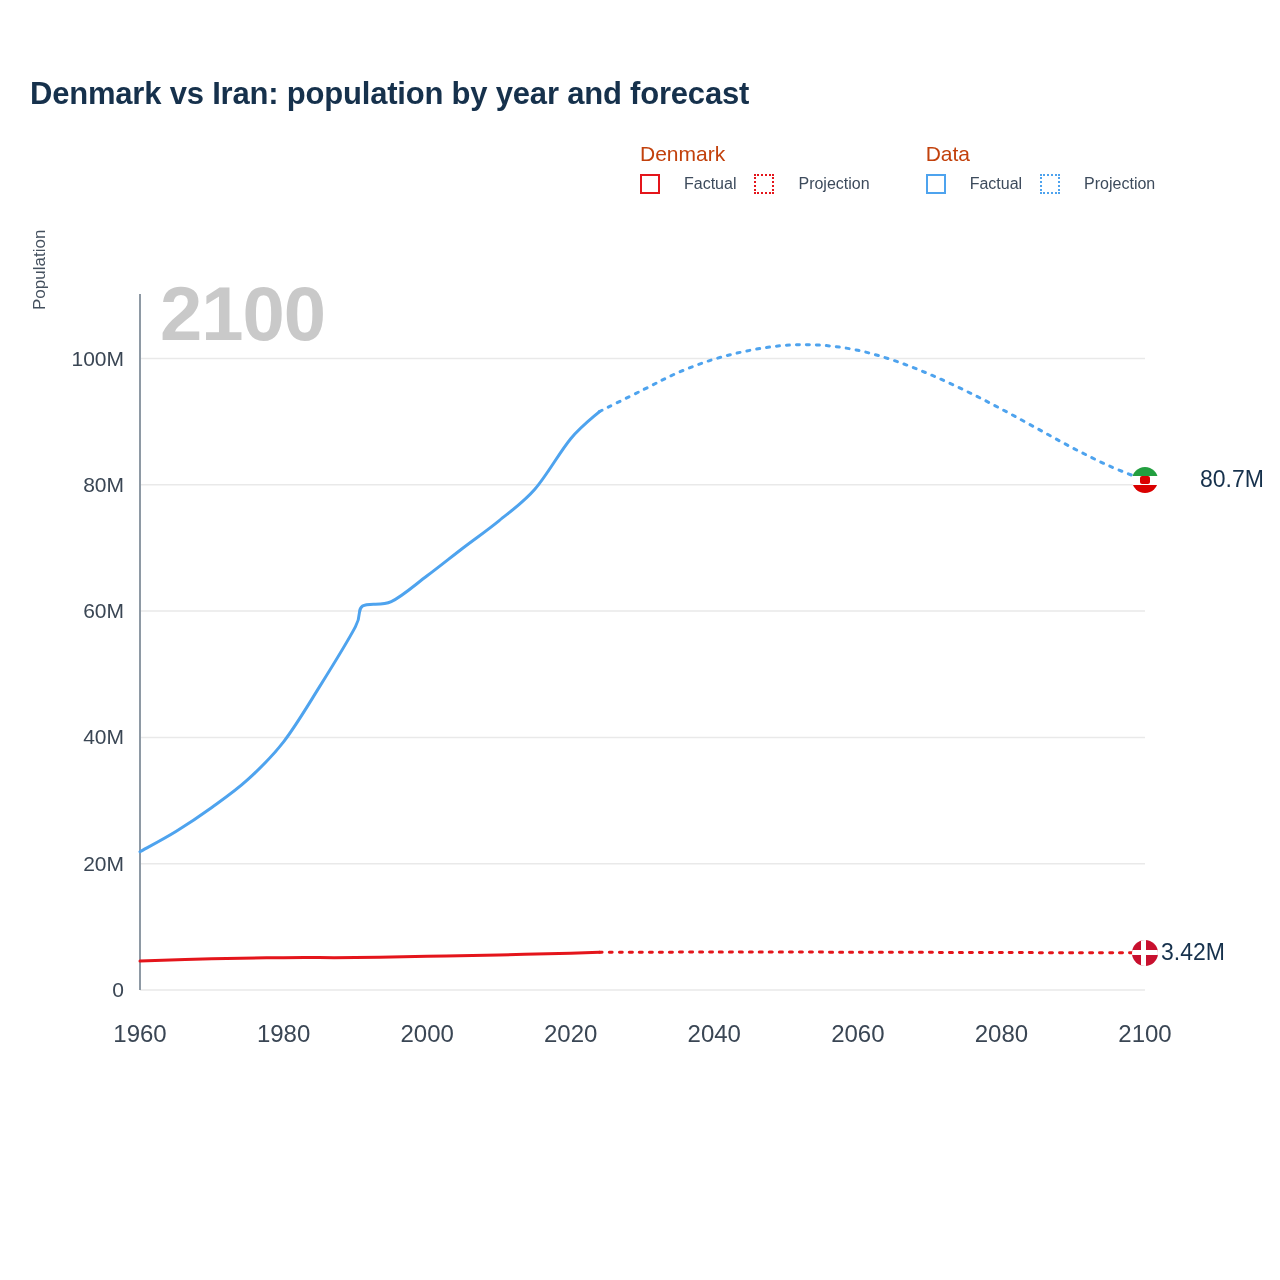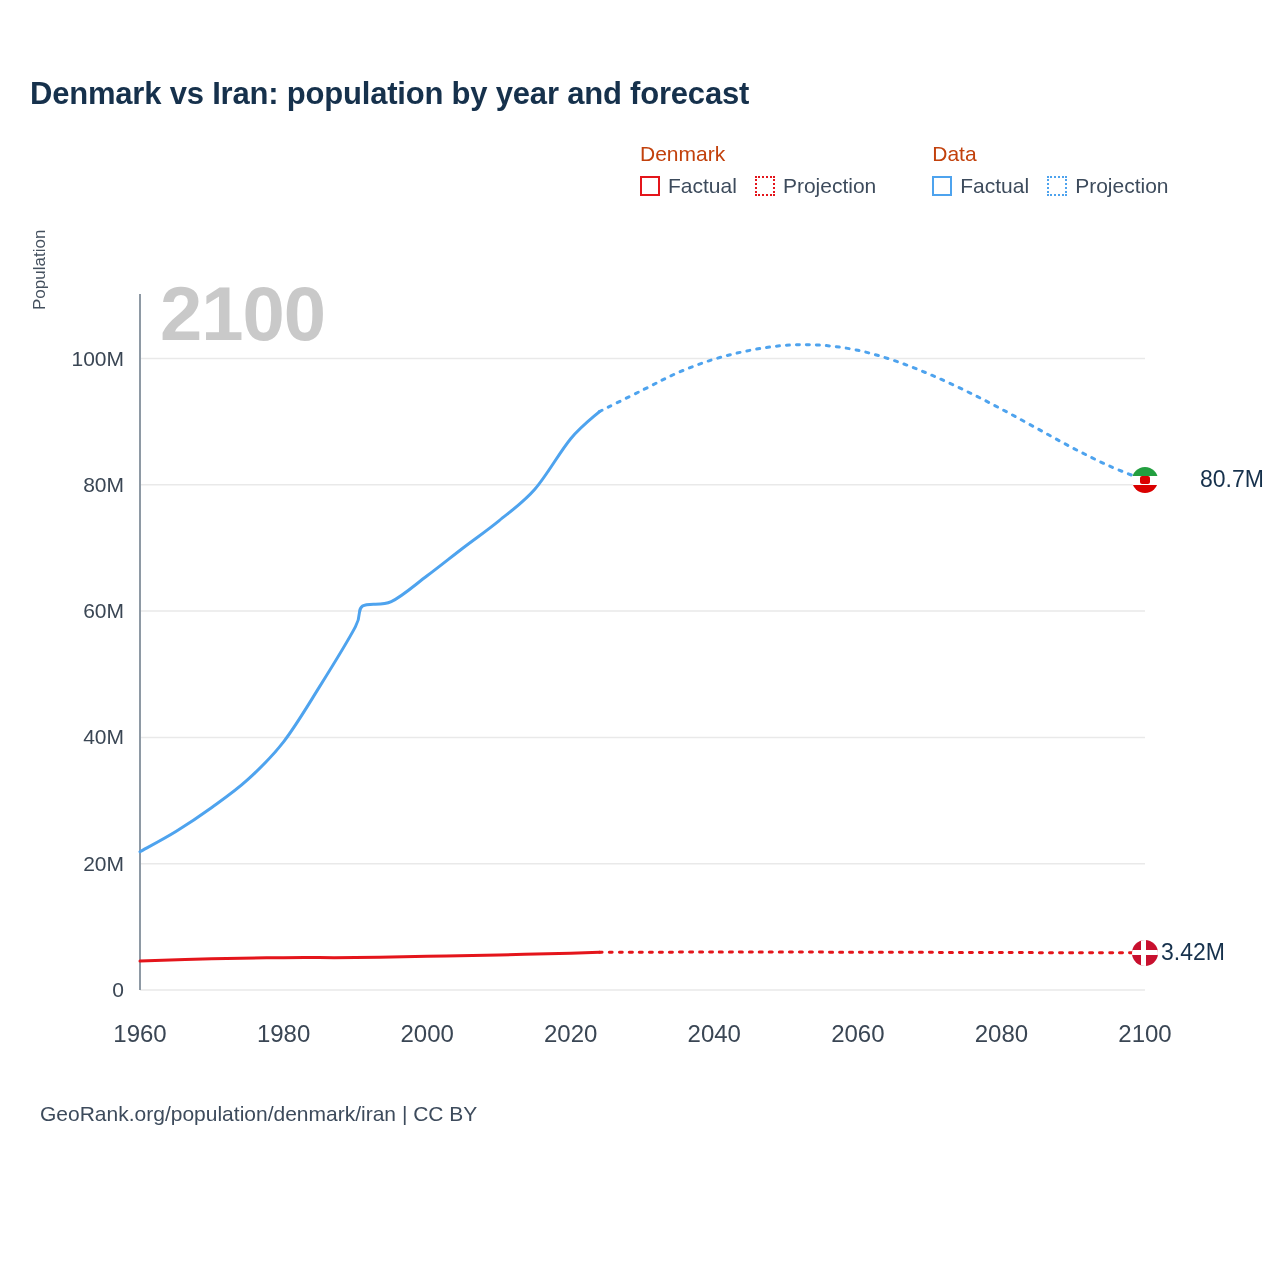--- a/index.html
+++ b/index.html
@@ -48,22 +48,22 @@
     margin-bottom: 8px;
   }
   .legend-items {
     display: flex;
     gap: 18px;
     align-items: center;
   }
   .legend-item {
     display: flex;
     align-items: center;
-    gap: 8px;
-    font-size: 21px;
+    gap: 24px;
+    font-size: 16px;
     color: #3d4b5c;
   }
   .swatch {
     width: 20px;
     height: 20px;
     background: #ffffff;
     box-sizing: border-box;
   }
   .swatch.solid-red { border: 2px solid #e4151b; }
   .swatch.dot-red { border: 2px dotted #e4151b; }
@@ -226,16 +226,15 @@
       </svg>
   <div class="flagdot flag-ir" style="left: 1132px; top: 217.394px;">
         <span class="ir-top"></span>
         <span class="ir-mid"></span>
         <span class="ir-bot"></span>
       </div><div class="endlabel" style="left: 1200px; top: 216.394px;">80.7M</div><div class="flagdot flag-dk" style="left: 1132px; top: 689.869px;"></div><div class="endlabel" style="left: 1161px; top: 688.869px;">3.42M</div></div>
 
   <div class="ylabel">Population</div>
 
   <div class="footer">
-    <div class="src2">GeoRank.org/population/denmark/iran | CC BY</div>
   </div>
 
 </div>
 
 </body></html>

